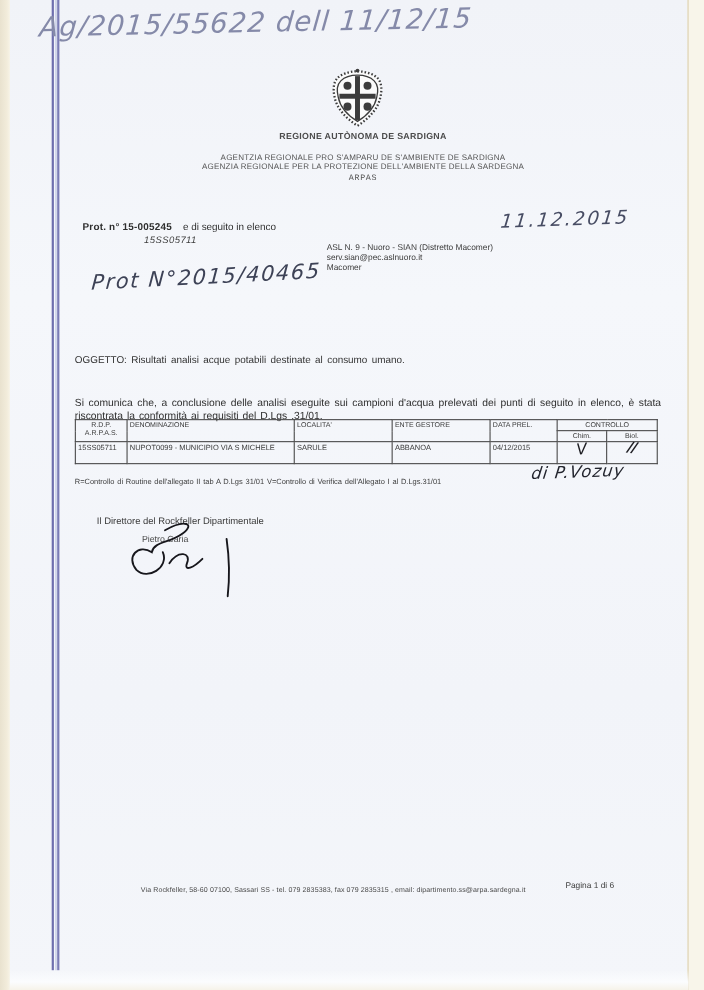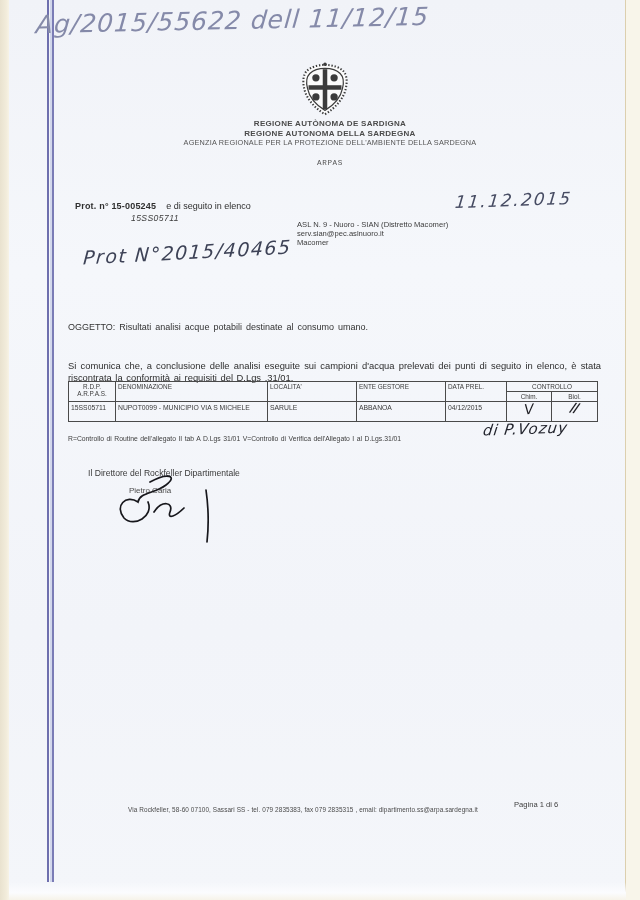--- a/index.html
+++ b/index.html
@@ -162,23 +162,23 @@
       <rect x="11" y="27.5" width="38" height="5.2" fill="#3c3c3c"></rect>
       <circle cx="19.5" cy="19" r="4.2" fill="#3c3c3c"></circle>
       <circle cx="40.5" cy="19" r="4.2" fill="#3c3c3c"></circle>
       <circle cx="19.5" cy="41" r="4.2" fill="#3c3c3c"></circle>
       <circle cx="40.5" cy="41" r="4.2" fill="#3c3c3c"></circle>
     </svg>
   </div>
 
   <div class="head-center h-region">
     <div>REGIONE AUTÒNOMA DE SARDIGNA</div>
-    <div>REGIONE AUTONOMA DELLA SARDEGNA</div>
   </div>
   <div class="head-center h-agency">
+    <div>AGENTZIA REGIONALE PRO S'AMPARU DE S'AMBIENTE DE SARDIGNA</div>
     <div>AGENZIA REGIONALE PER LA PROTEZIONE DELL'AMBIENTE DELLA SARDEGNA</div>
   </div>
   <div class="head-center h-acronym">ARPAS</div>
 
 
   <div class="prot-line">
     <b>Prot. n° 15-005245</b>
     <span>&nbsp;&nbsp;</span>
     <span>e di seguito in elenco</span>
   </div>

